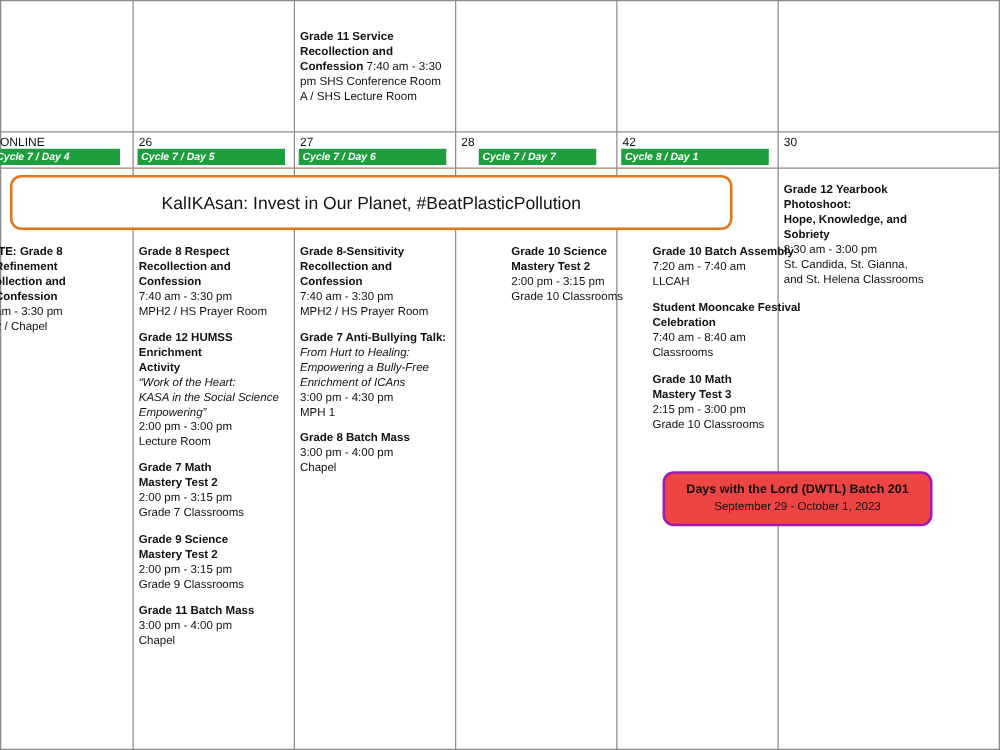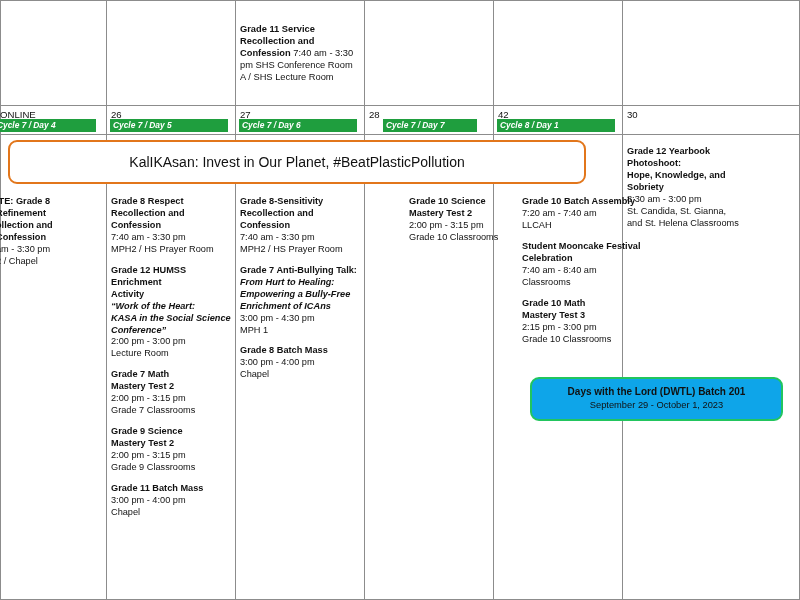--- a/index.html
+++ b/index.html
@@ -68,21 +68,21 @@
 
   
   .cell {
     position: absolute;
     font-size: 9.2px;
     color: #111;
     line-height: 1.3;
   }
   .ev { margin-bottom: 9px; }
   .ev .ttl { font-weight: bold; display: block; }
-  .ev .ttl-i { font-weight: bold; font-style: italic; display: block; }
+  .ev .ttl-i { font-weight: normal; font-style: italic; display: block; }
   .ev .meta { display: block; font-weight: normal; }
 
   
   .banner {
     position: absolute;
     left: 8px; top: 140px;
     width: 578px; height: 44px;
     border: 2px solid #e2761b;
     border-radius: 9px;
     background: #ffffff;
@@ -96,24 +96,24 @@
     font-weight: normal;
     color: #111;
     line-height: 1.45;
     text-align: center;
   }
 
   
   .dwtl {
     position: absolute;
     left: 530px; top: 377px;
-    width: 253px; height: 44px;
-    border: 2px solid #22c55e;
+    width: 216px; height: 44px;
+    border: 2px solid #a21caf;
     border-radius: 9px;
-    background: #0ea5e9;
+    background: #ef4444;
     display: flex;
     flex-direction: column;
     align-items: center;
     justify-content: center;
   }
   .dwtl .t1 {
     font-size: 10px; font-weight: bold; color: #111; line-height: 1.4;
   }
   .dwtl .t2 {
     font-size: 9.3px; color: #111; line-height: 1.4;
@@ -183,21 +183,21 @@
       <span class="ttl">Grade 8 Respect</span>
       <span class="ttl">Recollection and Confession</span>
       <span class="meta">7:40 am - 3:30 pm</span>
       <span class="meta">MPH2 / HS Prayer Room</span>
     </div>
     <div class="ev">
       <span class="ttl">Grade 12 HUMSS Enrichment</span>
       <span class="ttl">Activity</span>
       <span class="ttl-i">“Work of the Heart:</span>
       <span class="ttl-i">KASA in the Social Science</span>
-      <span class="ttl-i">Conference”</span>
+      <span class="ttl-i">Empowering”</span>
       <span class="meta">2:00 pm - 3:00 pm</span>
       <span class="meta">Lecture Room</span>
     </div>
     <div class="ev">
       <span class="ttl">Grade 7 Math</span>
       <span class="ttl">Mastery Test 2</span>
       <span class="meta">2:00 pm - 3:15 pm</span>
       <span class="meta">Grade 7 Classrooms</span>
     </div>
     <div class="ev">

